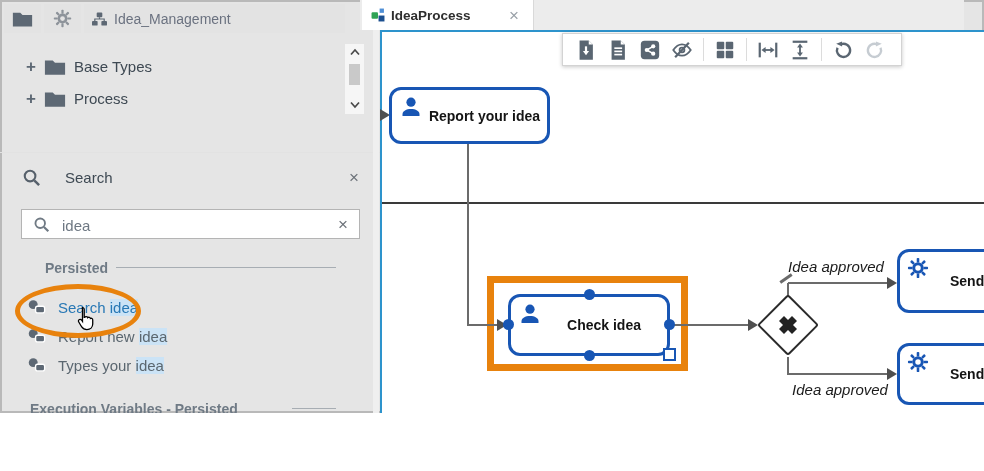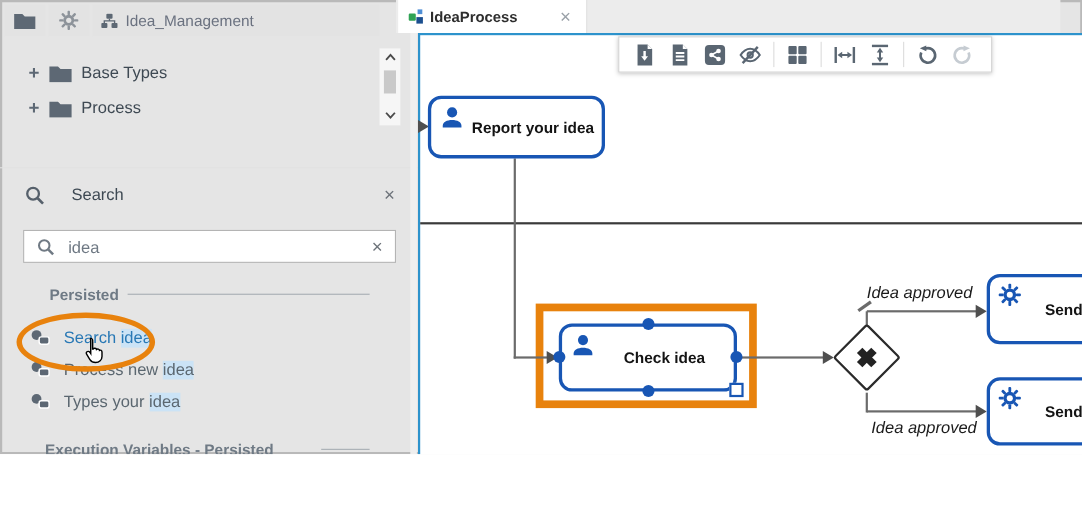--- a/index.html
+++ b/index.html
@@ -140,36 +140,36 @@
           <circle cx="5.5" cy="5.5" r="4.7" fill="#5d6874"></circle>
           <rect x="8" y="7.2" width="9.5" height="7" rx="2" fill="#5d6874" stroke="#fff" stroke-width="1.4"></rect>
         </svg>
       <span class="el-link"><span>Search </span><span class="hl">idea</span><span></span></span>
     </div>
     <div class="srow" style="left:28px;top:326px;">
       <svg width="19" height="16" viewBox="0 0 20 16">
           <circle cx="5.5" cy="5.5" r="4.7" fill="#5d6874"></circle>
           <rect x="8" y="7.2" width="9.5" height="7" rx="2" fill="#5d6874" stroke="#fff" stroke-width="1.4"></rect>
         </svg>
-      <span class="el-plain"><span>Process new </span><span class="hl">idea</span><span></span></span>
+      <span class="el-plain"><span>Report new </span><span class="hl">idea</span><span></span></span>
     </div>
     <div class="srow" style="left:28px;top:355px;">
       <svg width="19" height="16" viewBox="0 0 20 16">
           <circle cx="5.5" cy="5.5" r="4.7" fill="#5d6874"></circle>
           <rect x="8" y="7.2" width="9.5" height="7" rx="2" fill="#5d6874" stroke="#fff" stroke-width="1.4"></rect>
         </svg>
       <span class="el-plain"><span>Types your </span><span class="hl">idea</span><span></span></span>
     </div>
 
     <div class="orange-ellipse"></div>
     <svg width="24" height="28" viewBox="0 0 22 26" style="position:absolute;left:72px;top:306px;z-index:9;">
       <path d="M9.5,1.5 a1.7,1.7 0 0,1 1.7,1.7 V10.5 h0.5 c0.3,-1 2.7,-0.9 2.8,0.3 0.8,-0.7 2.4,-0.3 2.5,0.8 0.9,-0.5 2.1,0 2.1,1.4 0,0 0,2.4 0,3.8 0,2.9 -2.3,5.1 -5.4,5.1 -2.2,0 -3.7,-0.8 -4.8,-2.5 -0.8,-1.2 -2.2,-3.6 -2.9,-4.8 -0.5,-0.9 0.1,-1.9 1.1,-2.1 0.8,-0.2 1.4,0.2 1.9,0.9 l0.6,0.9 V3.2 A1.7,1.7 0 0,1 9.5,1.5 z" fill="#fff" stroke="#000" stroke-width="1.2"></path>
     </svg>
 
-    <div class="sec-hdr" style="left:41px;top:401px;">Execution Variables - Persisted</div>
+    <div class="sec-hdr" style="left:30px;top:401px;">Execution Variables - Persisted</div>
     <div class="sec-line" style="left:292px;top:408px;width:44px;"></div>
 
     <div class="srow" style="left:28px;top:433px;">
       <svg width="19" height="16" viewBox="0 0 20 16">
           <circle cx="5.5" cy="5.5" r="4.7" fill="#5d6874"></circle>
           <rect x="8" y="7.2" width="9.5" height="7" rx="2" fill="#5d6874" stroke="#fff" stroke-width="1.4"></rect>
         </svg>
     </div>
     <div class="srow" style="left:28px;top:461px;opacity:.32;">
       <svg width="19" height="16" viewBox="0 0 20 16">

